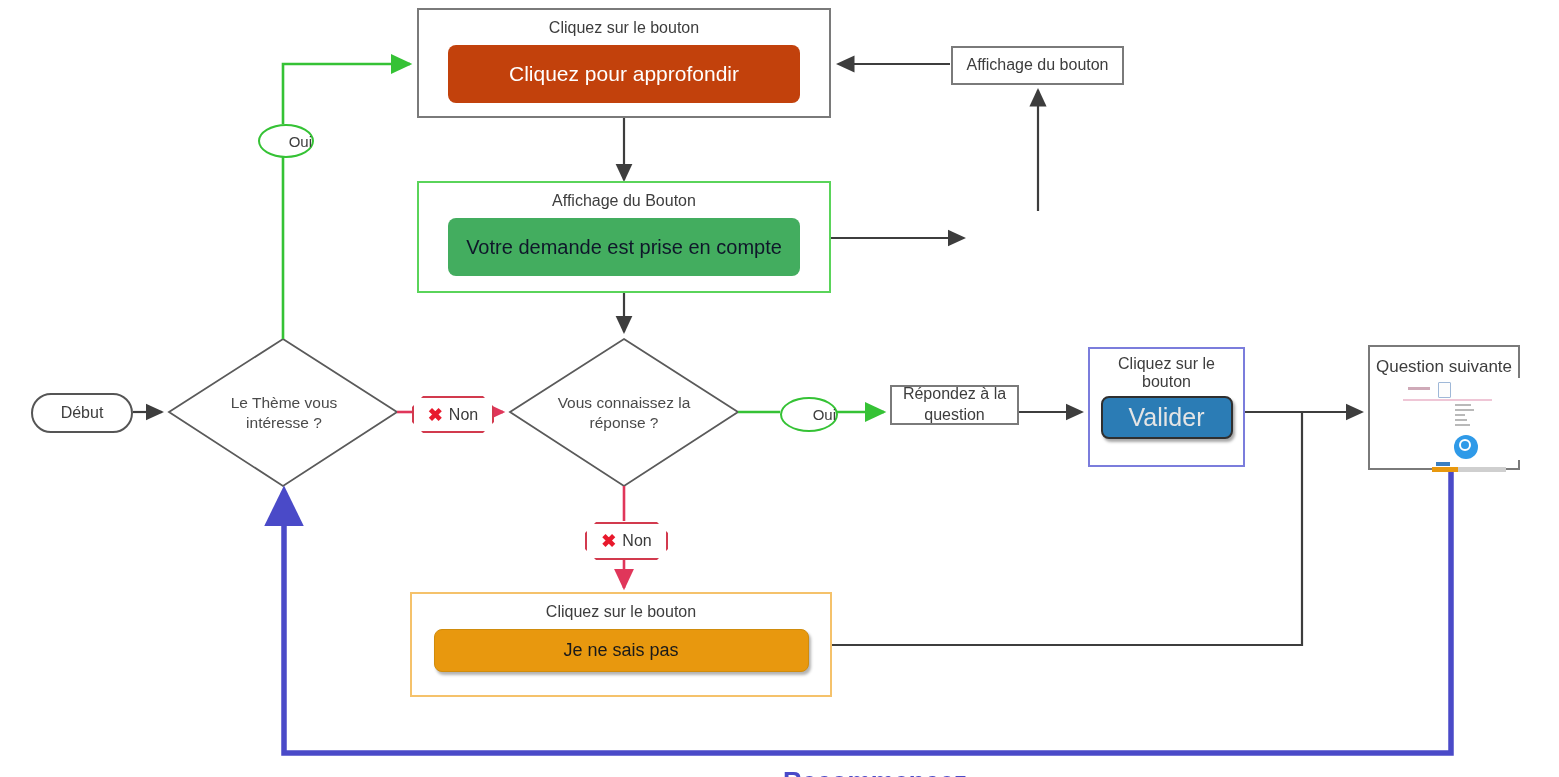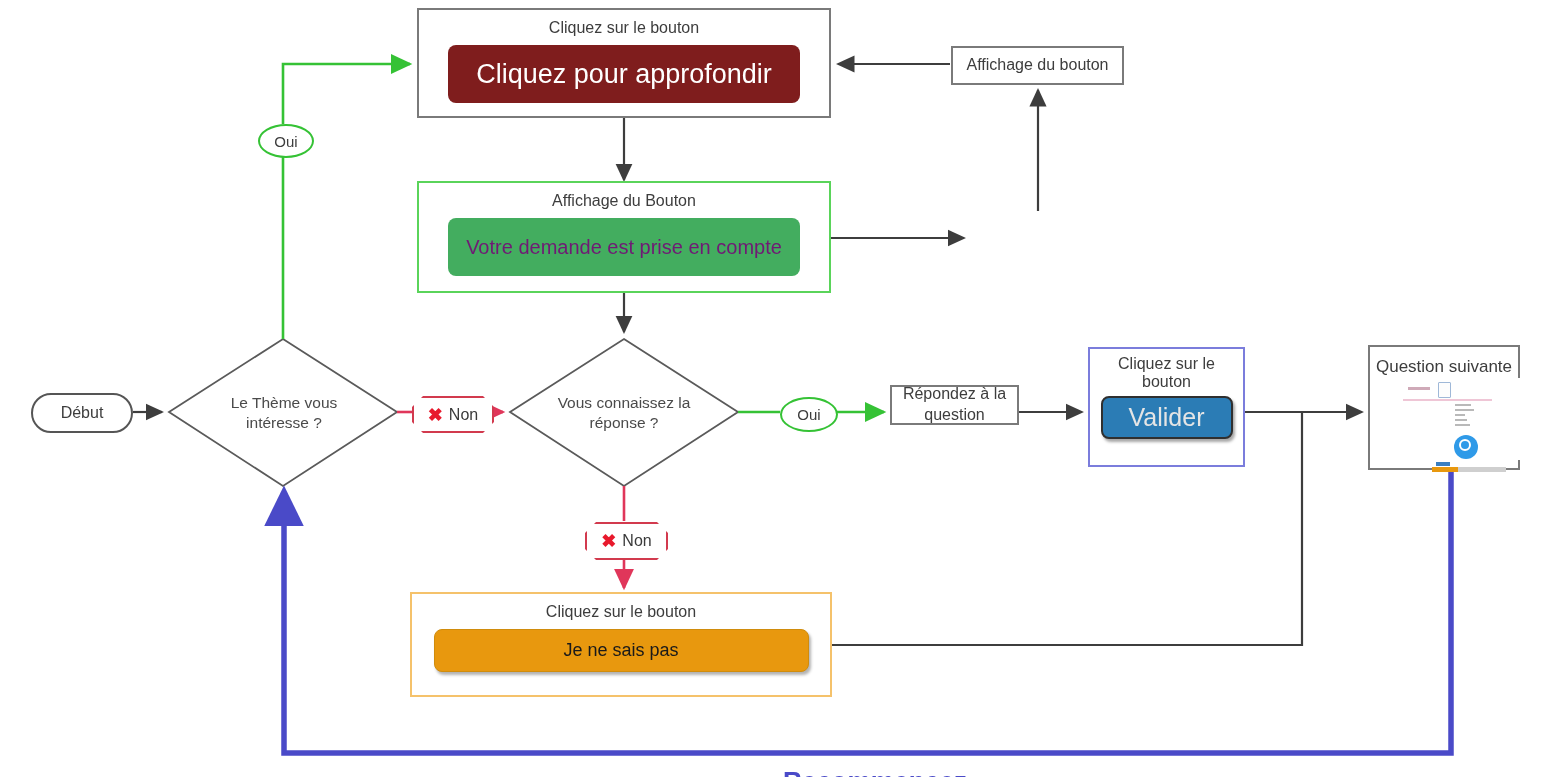--- a/index.html
+++ b/index.html
@@ -9,33 +9,33 @@
 
   .node{position:absolute;box-sizing:border-box;background:#fff;}
   .card{border:2px solid #7a7a7a;display:flex;flex-direction:column;align-items:center;justify-content:flex-start;}
   .card .caption{font-size:16px;color:#3d3d3d;margin-top:9px;margin-bottom:8px;line-height:1.15;text-align:center;}
   .btn{display:flex;align-items:center;justify-content:center;text-align:center;box-sizing:border-box;}
 
   .card-green{border:2px solid #5ad45a;}
   .card-orange{border:2px solid #f5c26b;}
   .card-blueborder{border:2px solid #7b7ddc;}
 
-  .btn-grey{background:#7f1d1d;color:#ffffff;border-radius:8px;font-size:27px;}
-  .btn-green{background:#43ad5f;color:#701a75;border-radius:8px;font-size:20px;}
+  .btn-grey{background:#c2410c;color:#ffffff;border-radius:8px;font-size:21px;}
+  .btn-green{background:#43ad5f;color:#0f172a;border-radius:8px;font-size:20px;}
   .btn-orange{background:#e8980e;color:#1a1a1a;border-radius:8px;font-size:18px;border:1px solid #d08c0c;box-shadow:2px 3px 3px rgba(0,0,0,.30);}
   .btn-blue{background:#2b7cb5;color:#e5e5e5;border-radius:8px;font-size:25px;border:2px solid #2f2f2f;box-shadow:2px 3px 3px rgba(0,0,0,.35);}
 
   .plainbox{border:2px solid #7a7a7a;display:flex;align-items:center;justify-content:center;text-align:center;font-size:16px;color:#3d3d3d;line-height:1.3;}
   .plainbox-green{border:2px solid #5ad45a;}
 
   .stadium{border:2px solid #555;border-radius:24px;display:flex;align-items:center;justify-content:center;font-size:16px;color:#3d3d3d;}
 
   .diamond-label{position:absolute;display:flex;align-items:center;justify-content:center;text-align:center;font-size:15.5px;color:#4a4a4a;line-height:1.32;pointer-events:none;}
 
-  .badge-oui{position:absolute;border:2px solid #35c235;border-radius:50%;background:#fff;display:flex;align-items:center;justify-content:center;font-size:15px;color:#3d3d3d;}
+  .badge-oui{position:absolute;border:2px solid #35c235;border-radius:50%;background:#fff;display:flex;align-items:center;justify-content:flex-end;font-size:15px;color:#3d3d3d;}
   .badge-non{position:absolute;background:#fff;border:2px solid #d23a4e;display:flex;align-items:center;justify-content:center;gap:6px;font-size:16px;color:#3a3a3a;
      clip-path:polygon(11px 0,calc(100% - 11px) 0,100% 11px,100% calc(100% - 11px),calc(100% - 11px) 100%,11px 100%,0 calc(100% - 11px),0 11px);}
   .badge-non .x{color:#e8192c;font-size:18px;font-weight:bold;line-height:1;}
 
   .restart-label{position:absolute;font-size:26px;font-weight:bold;color:#4a4ac8;letter-spacing:.2px;background:#fff;padding:0 10px;}
 
   
   .thumb{position:absolute;background:#fff;}
   .thumb .tline{position:absolute;background:#efc6d6;}
   .thumb .trow{position:absolute;background:#b9b9b9;}

